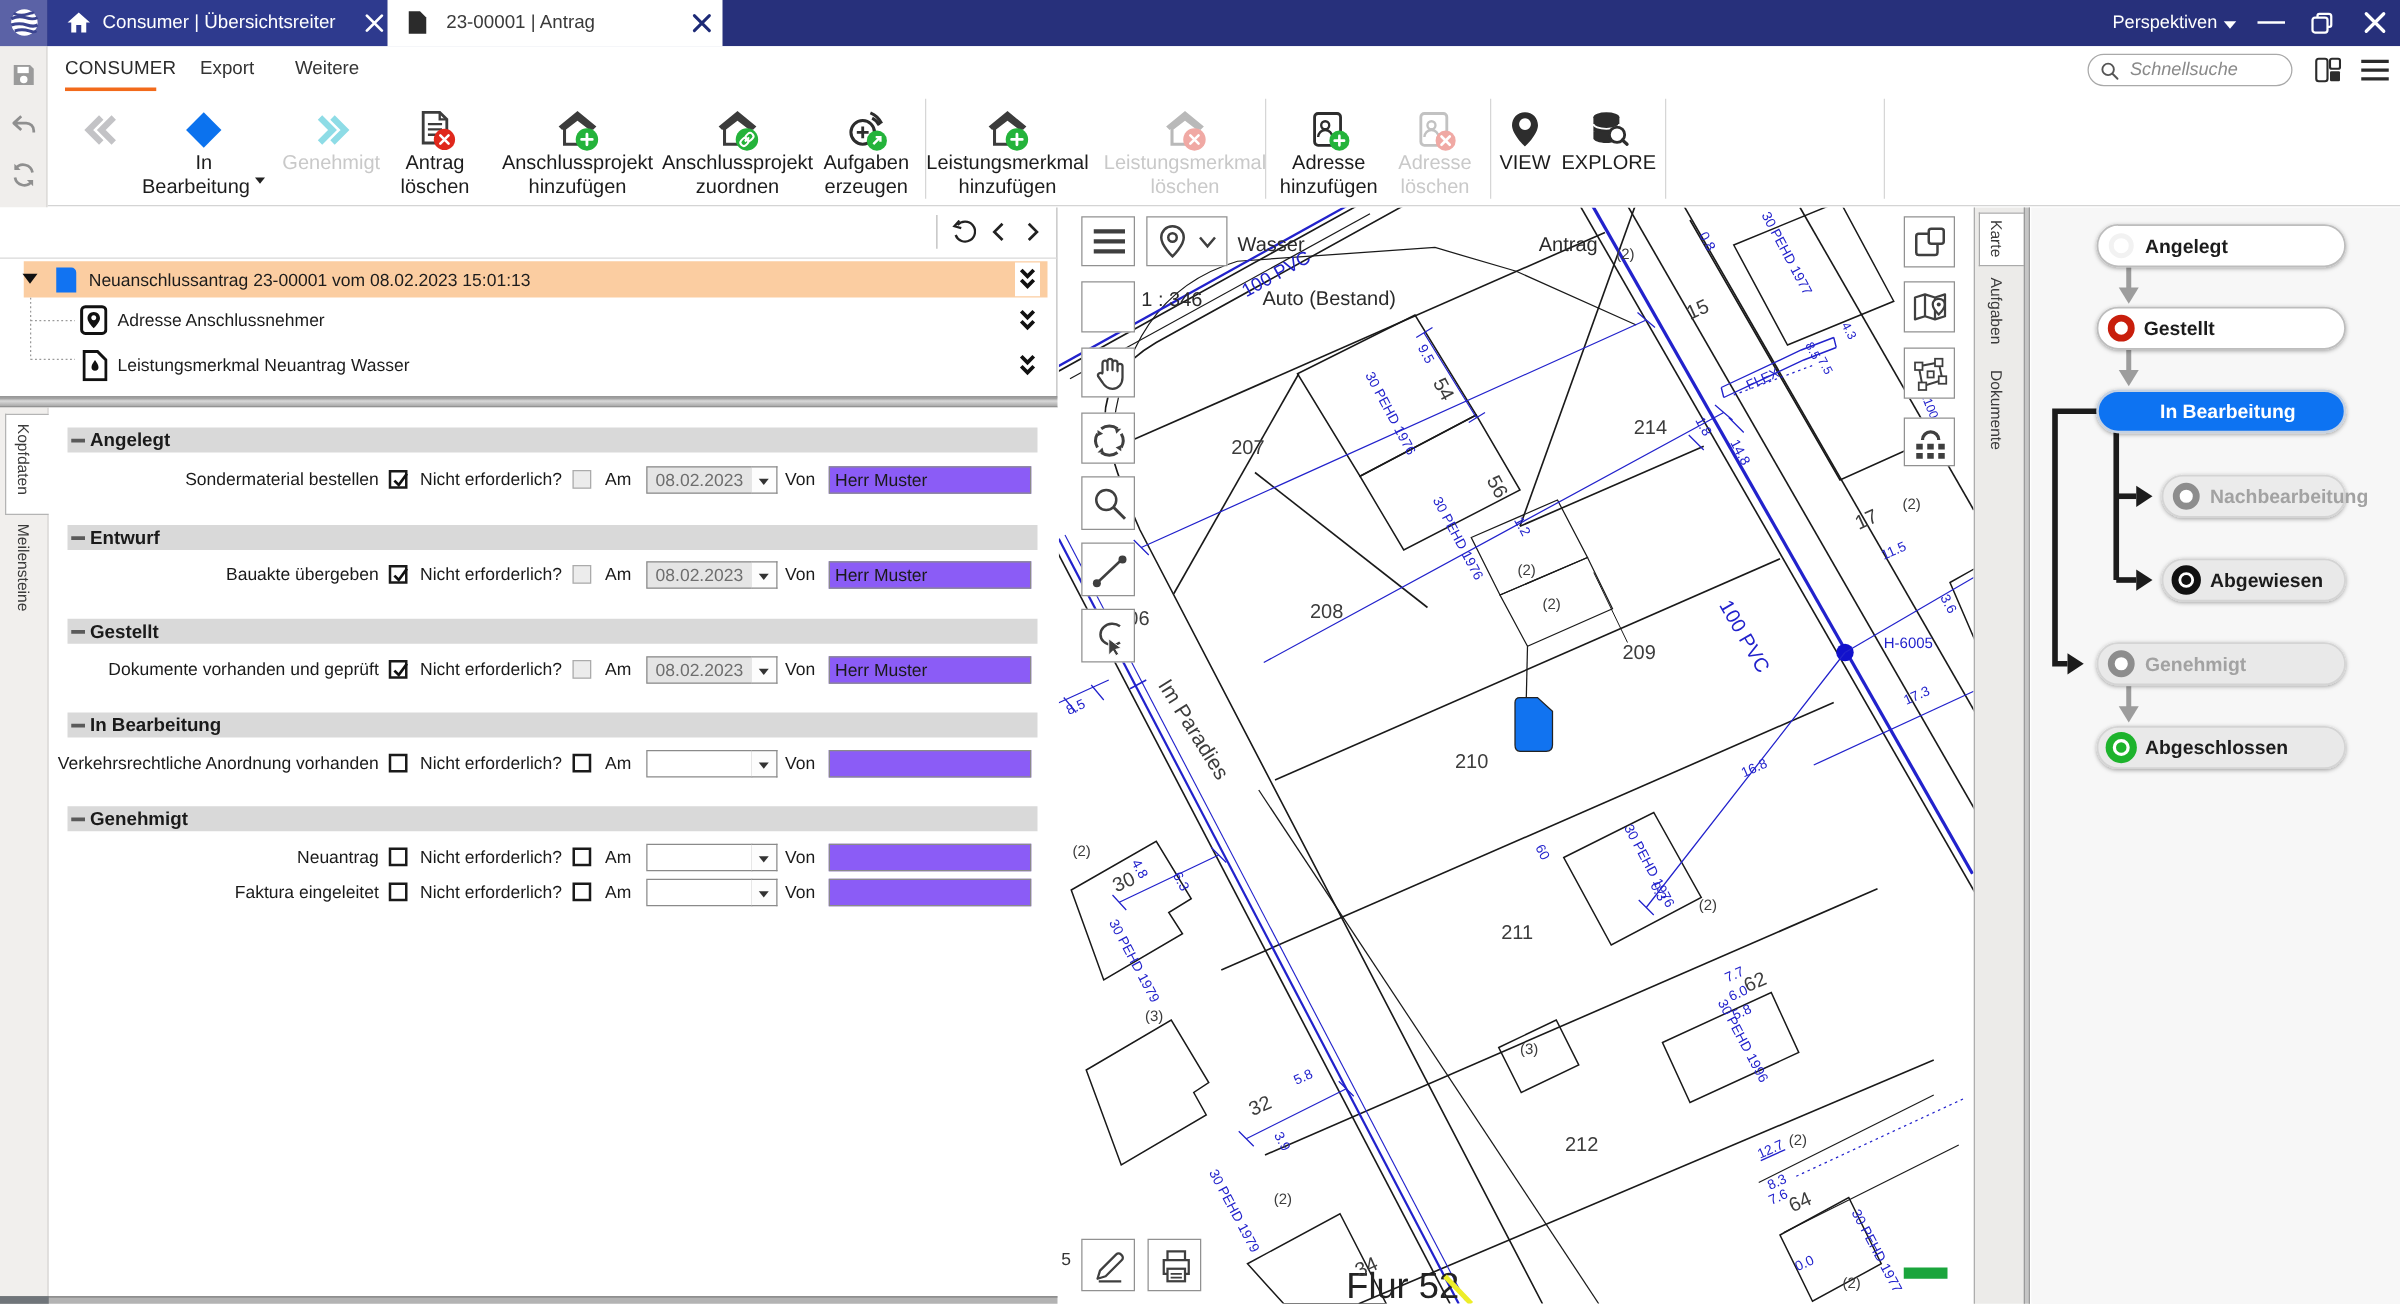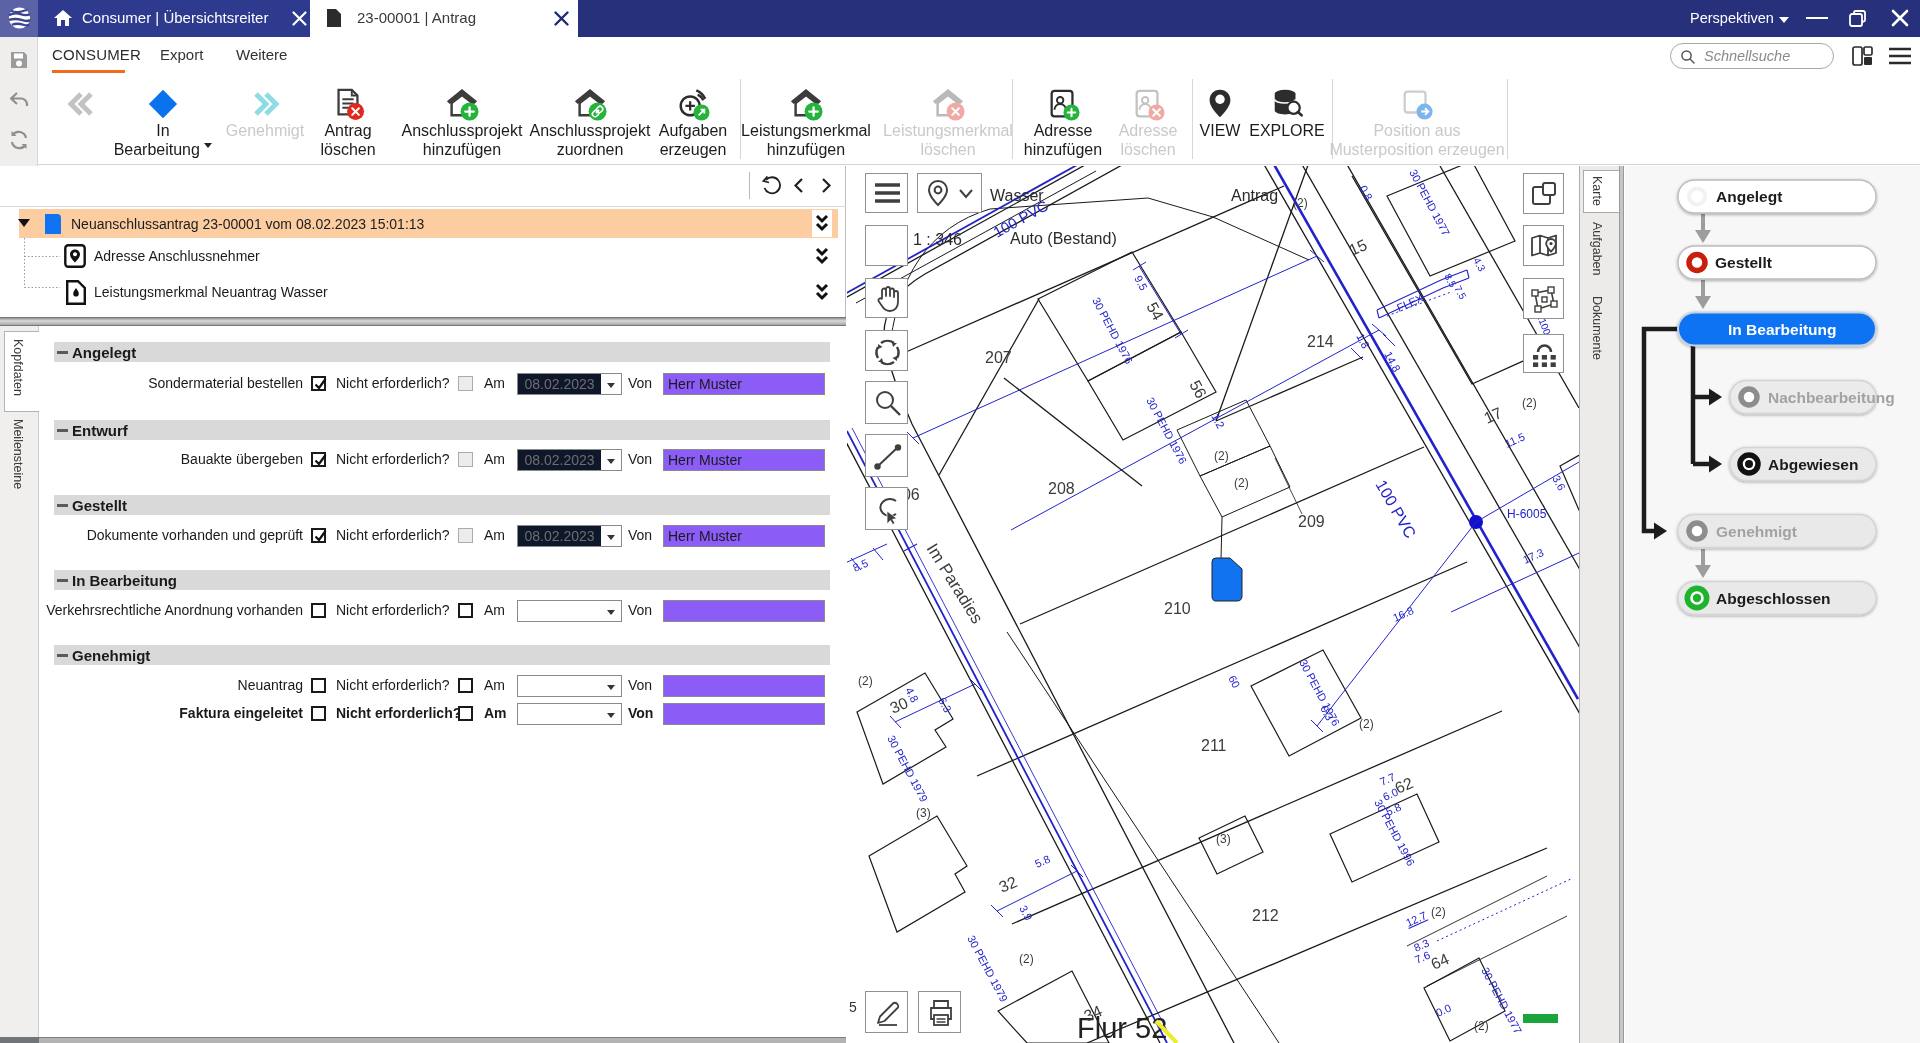--- a/index.html
+++ b/index.html
@@ -30,21 +30,21 @@
   #formstrip { position:absolute; left:0; top:326px; width:39px; height:717px; background:#f1efed; border-right:1px solid #cfcdcb; }
   #formpanel { position:absolute; left:39px; top:326px; width:807px; height:717px; background:#fff; }
   .sechdr { position:absolute; left:15px; width:776px; height:20px; background:#d9d9d9; }
   .sechdr .m { position:absolute; left:3px; top:9px; width:11px; height:3px; background:#5a5a5a; }
   .sechdr .t { position:absolute; left:18px; top:2px; font-size:15px; font-weight:bold; color:#1a1a1a; }
   .frow { position:absolute; height:22px; font-size:14px; color:#1a1a1a; }
   .flabel { position:absolute; text-align:right; top:2px; }
   .cb { position:absolute; width:15px; height:15px; top:3px; background:#fff; border:2px solid #1a1a1a; }
   .cb.off { border:1px solid #ababab; background:#ececec; }
   .cb svg { position:absolute; left:0px; top:-1px; }
-  .datef { position:absolute; top:0px; width:85px; height:22px; border:1px solid #8a8a8a; background:#0f172a; font-size:14px; color:#6e6e6e; text-align:center; line-height:20px; }
+  .datef { position:absolute; top:0px; width:85px; height:22px; border:1px solid #8a8a8a; background:#e5e5e5; font-size:14px; color:#6e6e6e; text-align:center; line-height:20px; }
   .dateb { position:absolute; top:0px; width:21px; height:22px; border:1px solid #8a8a8a; border-left:none; background:#fdfdfd; }
   .dateb:after { content:""; position:absolute; left:6px; top:9px; border:4px solid transparent; border-top:5px solid #333; }
   .vonf { position:absolute; top:0px; width:162px; height:22px; border:1px solid #8a8a8a; background:#8b5cf6; font-size:14px; color:#1a1a1a; padding:2px 0 0 4px; }
   .vtab { position:absolute; writing-mode:vertical-rl; font-size:12.5px; color:#3a3a3a; }
   
   #map { position:absolute; left:847px; top:166px; width:732px; height:877px; background:#fff; overflow:hidden; }
   .mapbtn { position:absolute; background:#fff; border:1px solid #919191; }
   
   #rstrip { position:absolute; left:1579px; top:166px; width:40px; height:877px; background:#ecebe9; border-left:1px solid #adadad; }
   #rsplit { position:absolute; left:1619px; top:166px; width:5px; height:877px; background:#c6c6c6; border-left:1px solid #9a9a9a; border-right:1px solid #9a9a9a; }
@@ -238,29 +238,20 @@
       <path d="M5 13 V19 C5 21.2 9.9 23 16 23 C22.1 23 27 21.2 27 19 V13" fill="#2d2d2d"></path>
         <path d="M5 13 C5 15.2 9.9 17 16 17 C22.1 17 27 15.2 27 13" fill="none" stroke="#fff" stroke-width="1.6"></path>
         <path d="M5 19 C5 21.2 9.9 23 16 23 C22.1 23 27 21.2 27 19" fill="none" stroke="#fff" stroke-width="1.6"></path>
       <path d="M5 19 V25 C5 27.2 9.9 29 16 29 C22.1 29 27 27.2 27 25 V19" fill="#2d2d2d"></path>
       <circle cx="25" cy="22" r="6.5" fill="#fff" stroke="#2d2d2d" stroke-width="2.4"></circle>
       <path d="M29.5 26.5 L33.5 30" stroke="#2d2d2d" stroke-width="2.8" stroke-linecap="round"></path>
     </svg>
     <div class="lb">EXPLORE</div>
   </div>
   <div class="rsep" style="left:1294px;"></div>
-  <div class="rbtn dis" style="left:1279px;width:200px;">
-    <svg class="ic" viewBox="0 0 36 36">
-      <rect x="5" y="5" width="22" height="22" rx="3" fill="none" stroke="#cdcdcd" stroke-width="2.4"></rect>
-      <circle cx="26" cy="26" r="8.5" fill="#7db6ef"></circle>
-        <path d="M22.5 26 H29 M26.5 22.5 L30 26 L26.5 29.5" stroke="#fff" stroke-width="2" fill="none"></path>
-    </svg>
-    <div class="lb">Position aus
-Musterposition erzeugen</div>
-  </div>
   <div class="rsep" style="left:1469px;"></div>
 </div>
 <div id="sidebar">
   <svg style="position:absolute;left:8px;top:12px;" width="22" height="22" viewBox="0 0 22 22">
       <path d="M3 3 H16 L19 6 V19 H3 Z" fill="#9b9b9b"></path>
       <rect x="6" y="4.5" width="9" height="5" fill="#fff"></rect>
       <circle cx="11" cy="14.5" r="3" fill="#fff"></circle>
     </svg>
   <svg style="position:absolute;left:8px;top:52px;" width="22" height="22" viewBox="0 0 22 22">
       <path d="M9 4 L3 9.5 L9 15 M3.2 9.5 H13 a6 6 0 0 1 6 6 V17" fill="none" stroke="#8f8f8f" stroke-width="2.2" stroke-linejoin="round"></path>
@@ -401,21 +392,21 @@
     <div class="flabel" style="left:10px;width:254px;">Neuantrag</div>
     <div class="cb off" style="left:272px;border:2px solid #1a1a1a;background:#fff;"></div>
     <div class="flabel" style="left:297px;width:135px;text-align:left;">Nicht erforderlich?</div>
     <div class="cb off" style="left:419px;border:2px solid #1a1a1a;background:#fff;"></div>
     <div class="flabel" style="left:445px;">Am</div>
     <div class="datef" style="left:478px;background:#fff;"></div>
       <div class="dateb" style="left:562px;"></div>
     <div class="flabel" style="left:589px;">Von</div>
     <div class="vonf" style="left:624px;"></div>
   </div>
-  <div class="frow" style="left:0;top:377px;width:800px;font-weight:bold;">
+  <div class="frow" style="left:0;top:377px;width:800px;">
     <div class="flabel" style="left:10px;width:254px;">Faktura eingeleitet</div>
     <div class="cb off" style="left:272px;border:2px solid #1a1a1a;background:#fff;"></div>
     <div class="flabel" style="left:297px;width:135px;text-align:left;">Nicht erforderlich?</div>
     <div class="cb off" style="left:419px;border:2px solid #1a1a1a;background:#fff;"></div>
     <div class="flabel" style="left:445px;">Am</div>
     <div class="datef" style="left:478px;background:#fff;"></div>
       <div class="dateb" style="left:562px;"></div>
     <div class="flabel" style="left:589px;">Von</div>
     <div class="vonf" style="left:624px;"></div>
   </div>

